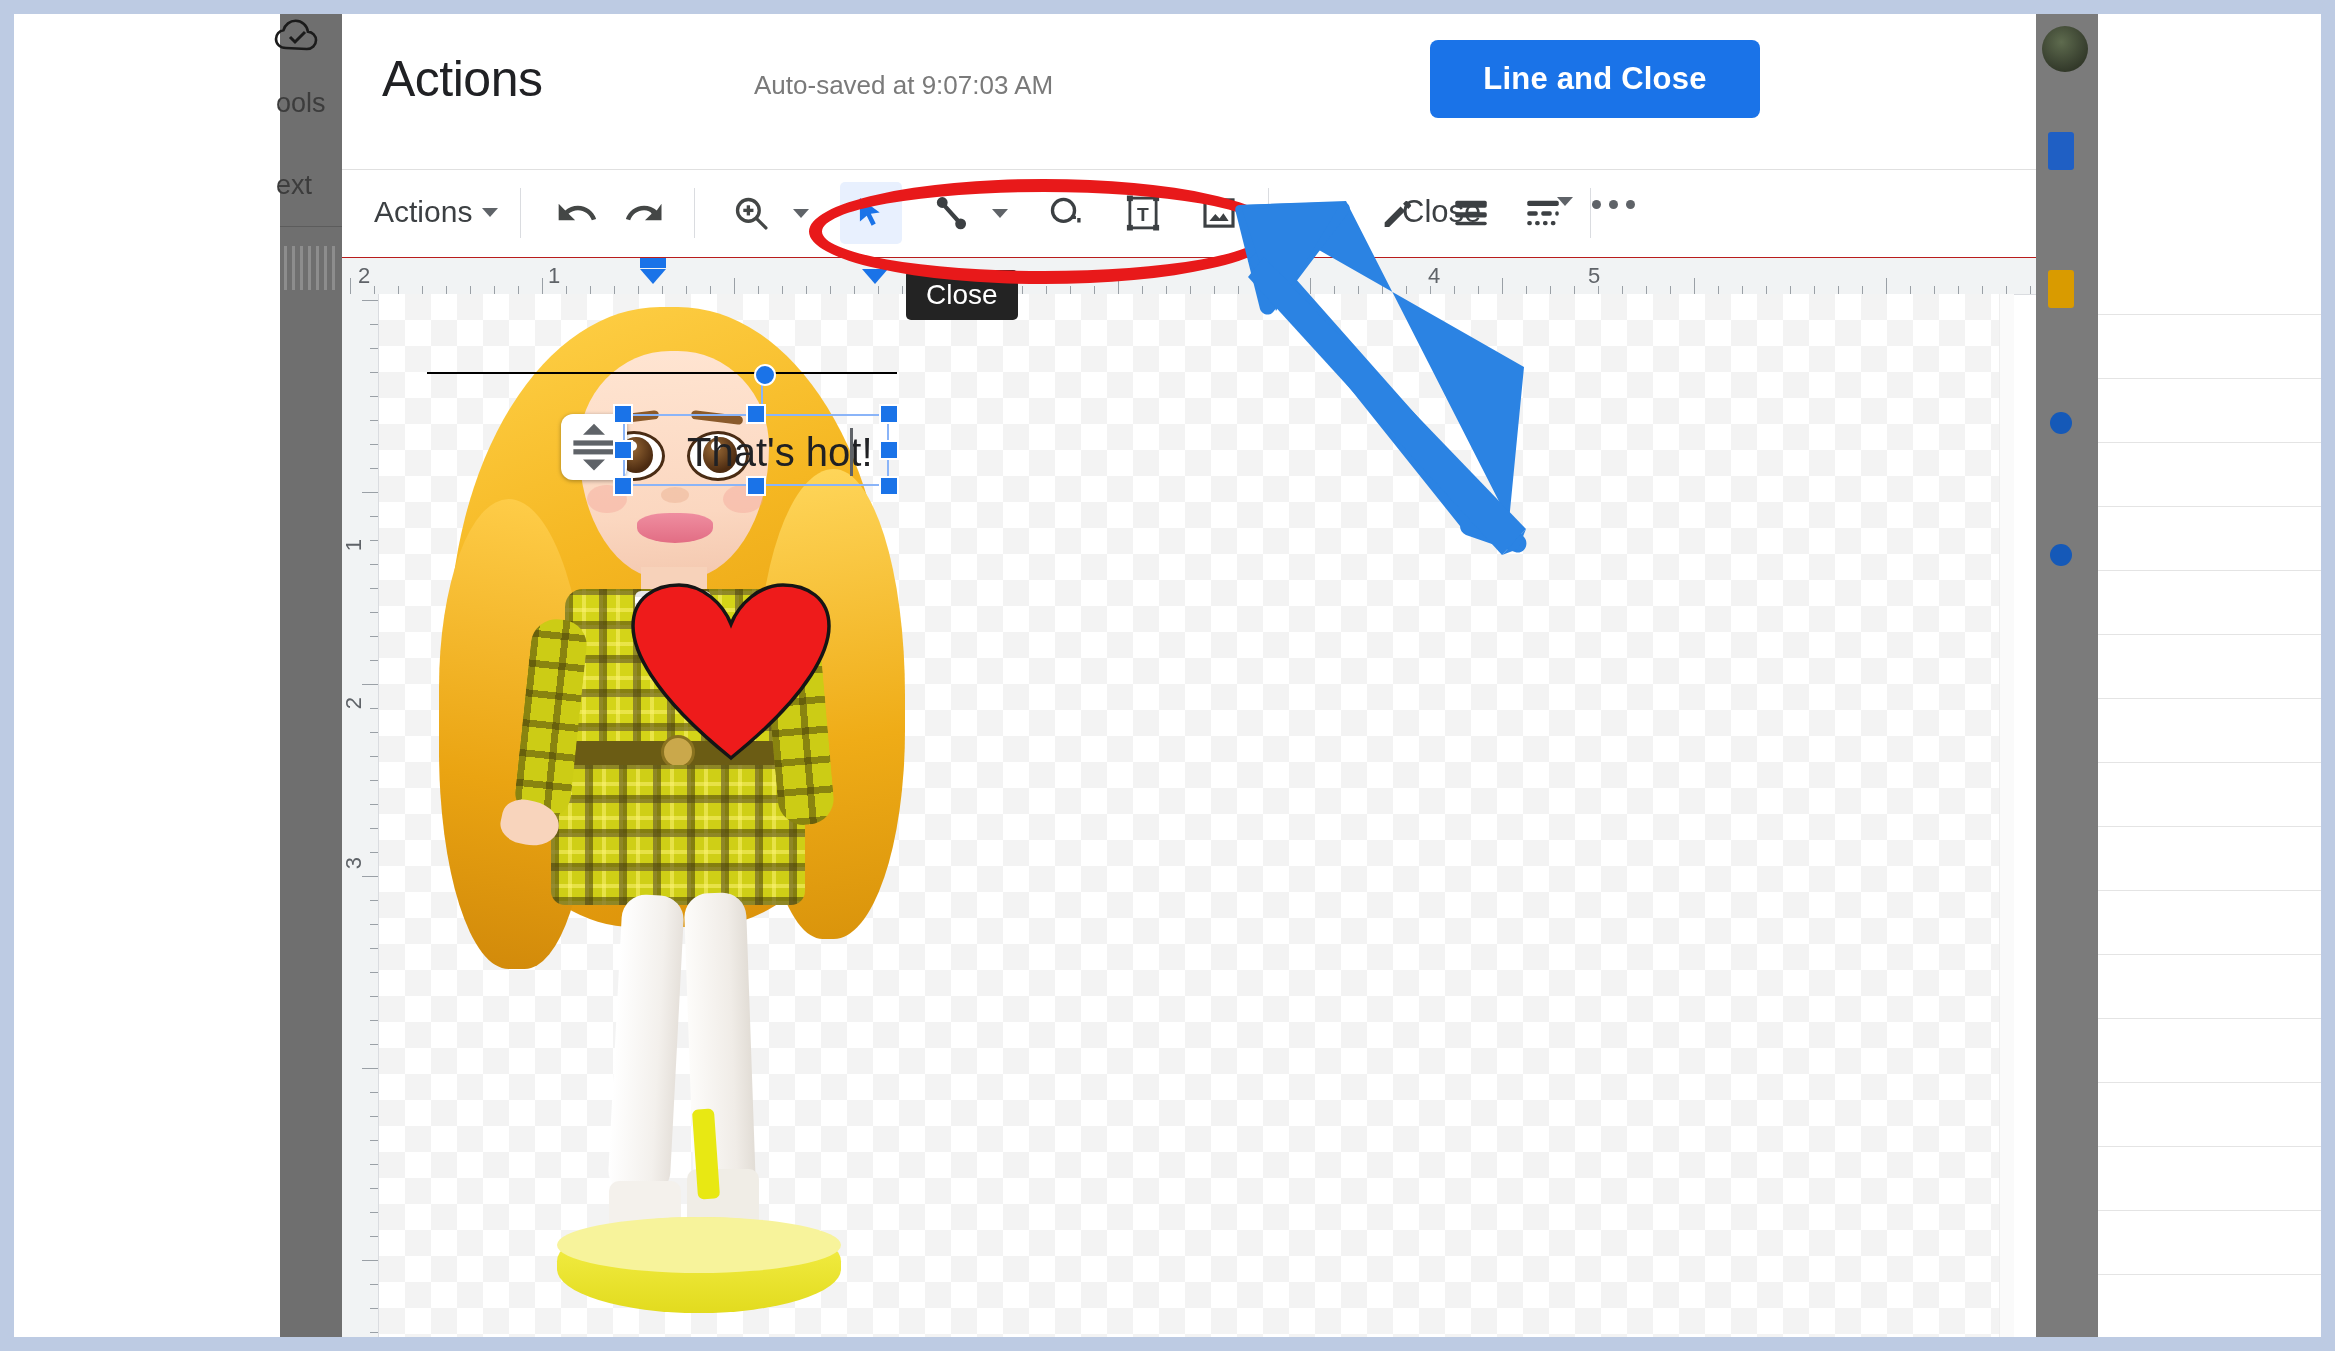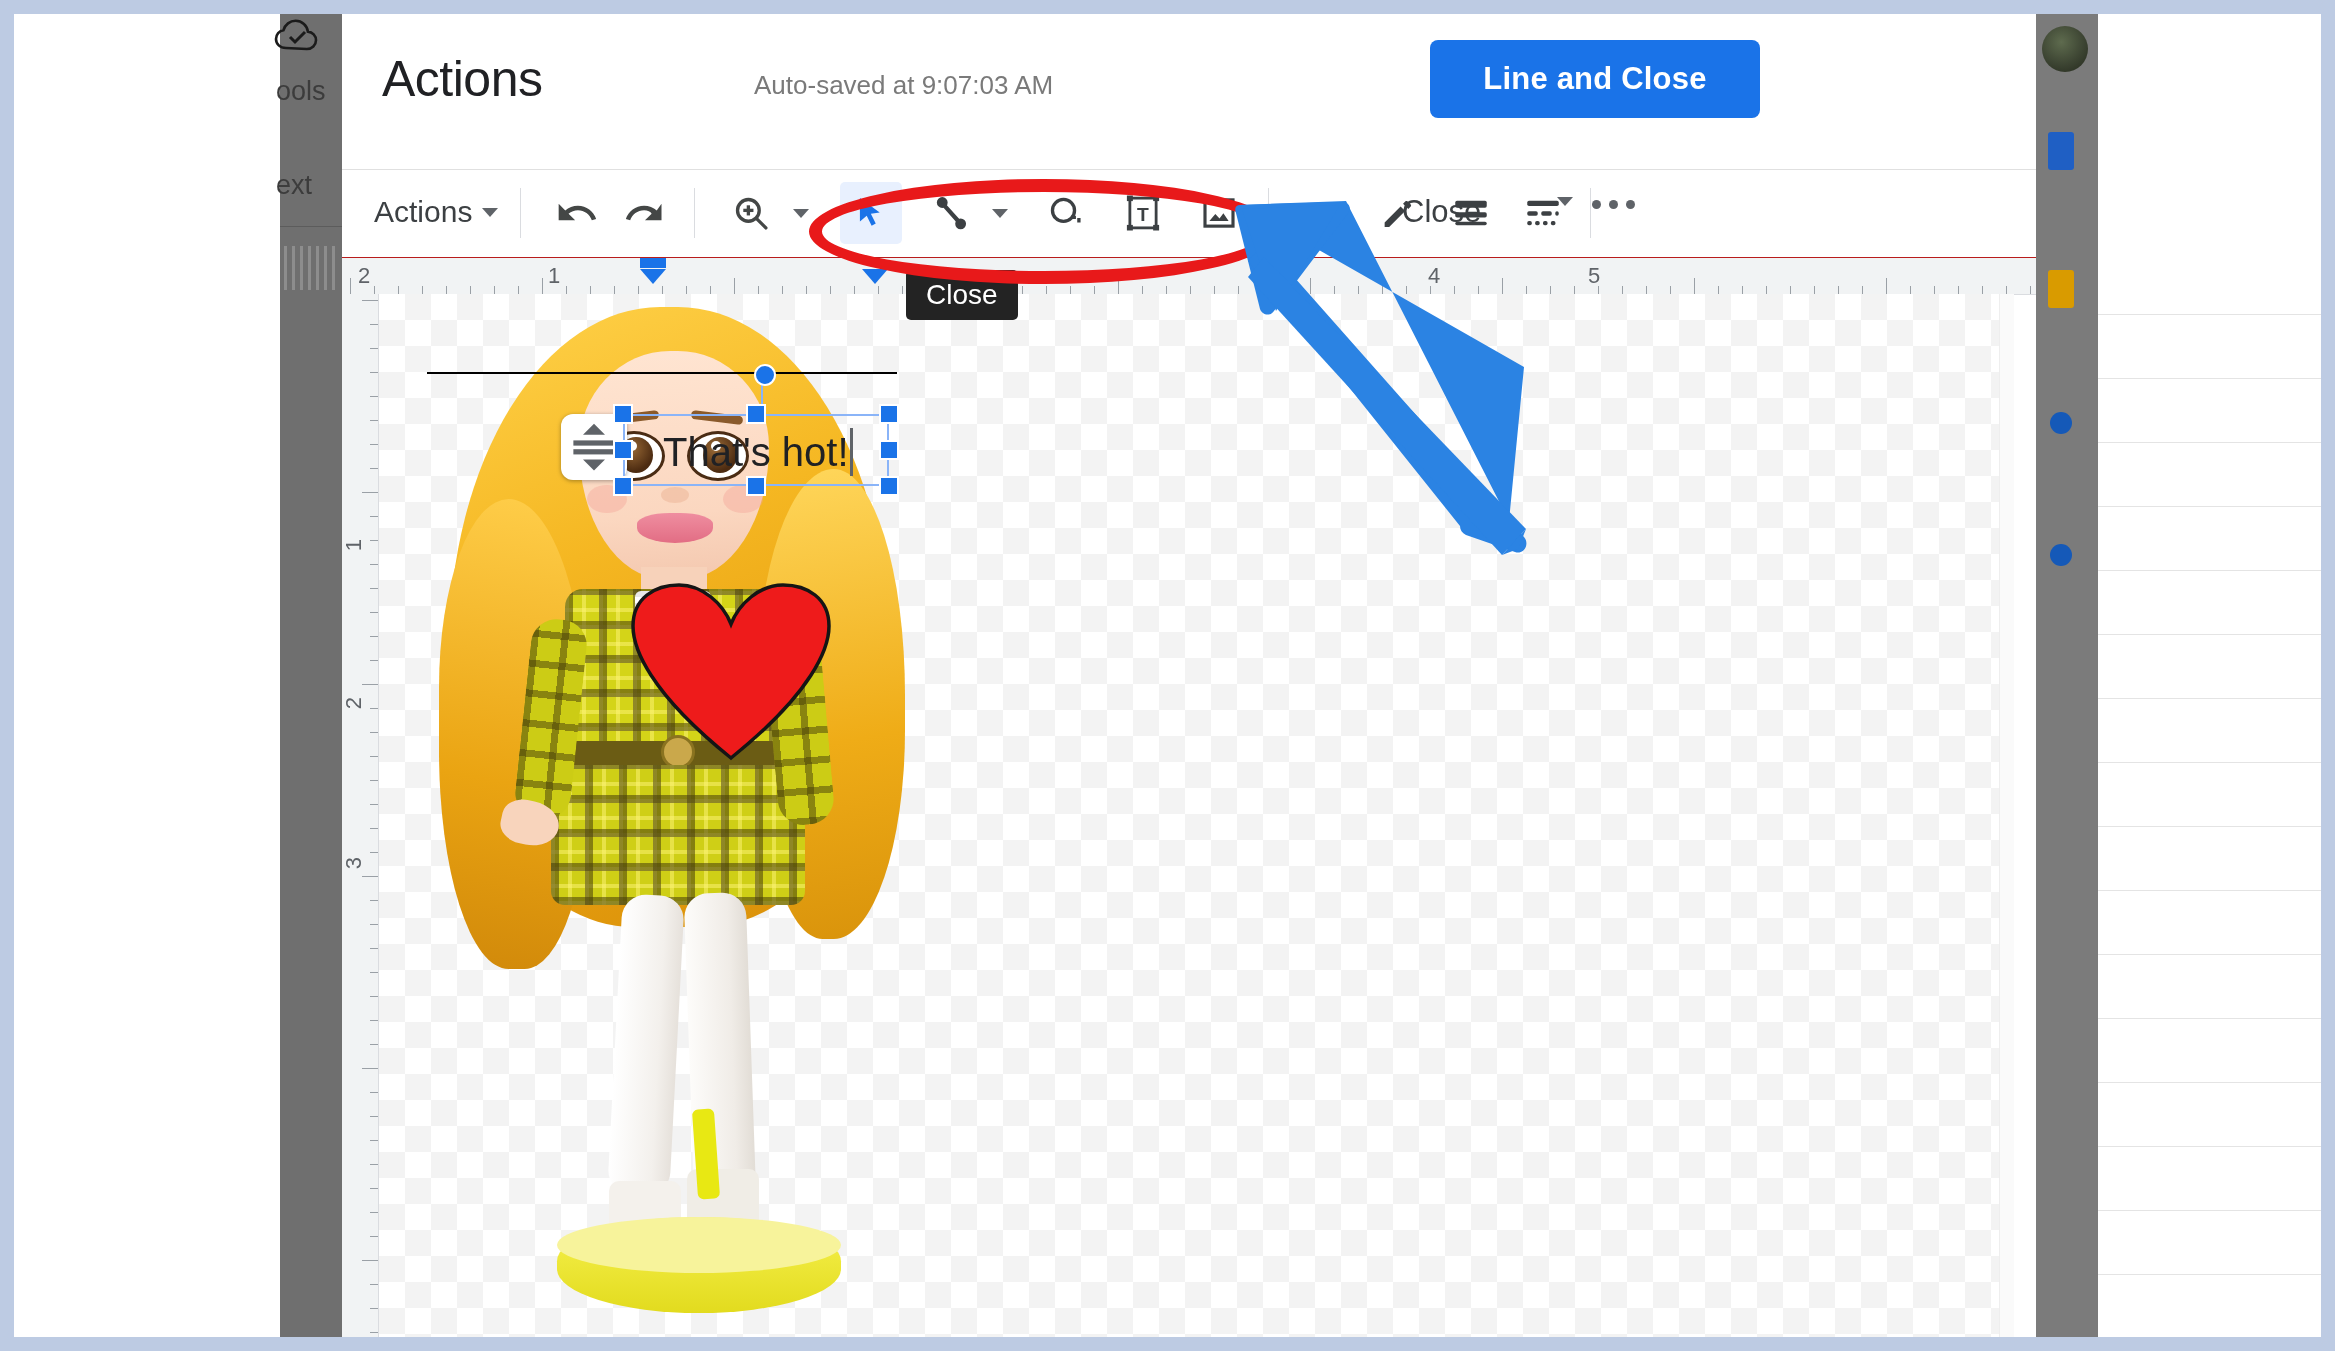--- a/index.html
+++ b/index.html
@@ -161,21 +161,21 @@
   #line-handle-stem{
     position:absolute;left:382px;top:86px;width:2px;height:38px;background:#8ab4f8;
   }
 
   
   #textbox{
     position:absolute;left:244px;top:120px;width:266px;height:72px;
     border:2px solid #8ab4f8;box-sizing:border-box;
   }
   #textbox-text{
-    position:absolute;left:38px;top:14px;font-size:40px;color:#202124;white-space:nowrap;
+    position:absolute;left:38px;top:14px;font-size:40px;color:#202124;white-space:nowrap;padding-left:24px;
   }
   #text-caret{
     position:absolute;left:225px;top:12px;width:3px;height:48px;background:#5f6368;
   }
   .handle{
     position:absolute;width:20px;height:20px;background:#1a73e8;border:2px solid #fff;
     box-sizing:border-box;
   }
   #valign-widget{
     position:absolute;left:182px;top:120px;width:66px;height:66px;border-radius:12px;
@@ -233,21 +233,21 @@
       <div class="bg-row" style="top: 1260px;"></div>
     </div>
 
   <div class="bg-strip-left">
     <div class="bg-cloud">
       <svg viewBox="0 0 46 34" width="46" height="34">
         <path d="M12 30c-6 0-10-4-10-9 0-4.5 3.2-8.2 7.5-8.8C11 6.6 16 2.8 21.6 2.8c6.4 0 11.6 4.7 12.3 10.8 4.6.5 8.1 4.1 8.1 8.6 0 4.9-4.1 8.8-9.2 8.8z" fill="none" stroke="#1b1b1b" stroke-width="2.6"></path>
         <path d="M16 19l5 5 10-10" fill="none" stroke="#1b1b1b" stroke-width="3"></path>
       </svg>
     </div>
-    <div class="bg-txt" style="top:62px">ools</div>
+    <div class="bg-txt" style="top:74px">ools</div>
     <div class="bg-txt" style="top:156px">ext</div>
     <div style="position:absolute;left:0;top:212px;width:62px;height:1px;background:#5c5c5c;"></div>
     <div style="position:absolute;left:4px;top:232px;width:54px;height:44px;background:repeating-linear-gradient(90deg,#8d8d8d 0 3px,#6f6f6f 3px 8px);"></div>
   </div>
 
   <div class="bg-strip-right">
     <div class="bg-avatar"></div>
     <div class="bg-chip" style="top:118px;background:#1f5fc4;"></div>
     <div class="bg-chip" style="top:256px;background:#d99b00;"></div>
     <div class="bg-dot" style="top:398px;background:#1559b8;"></div>

